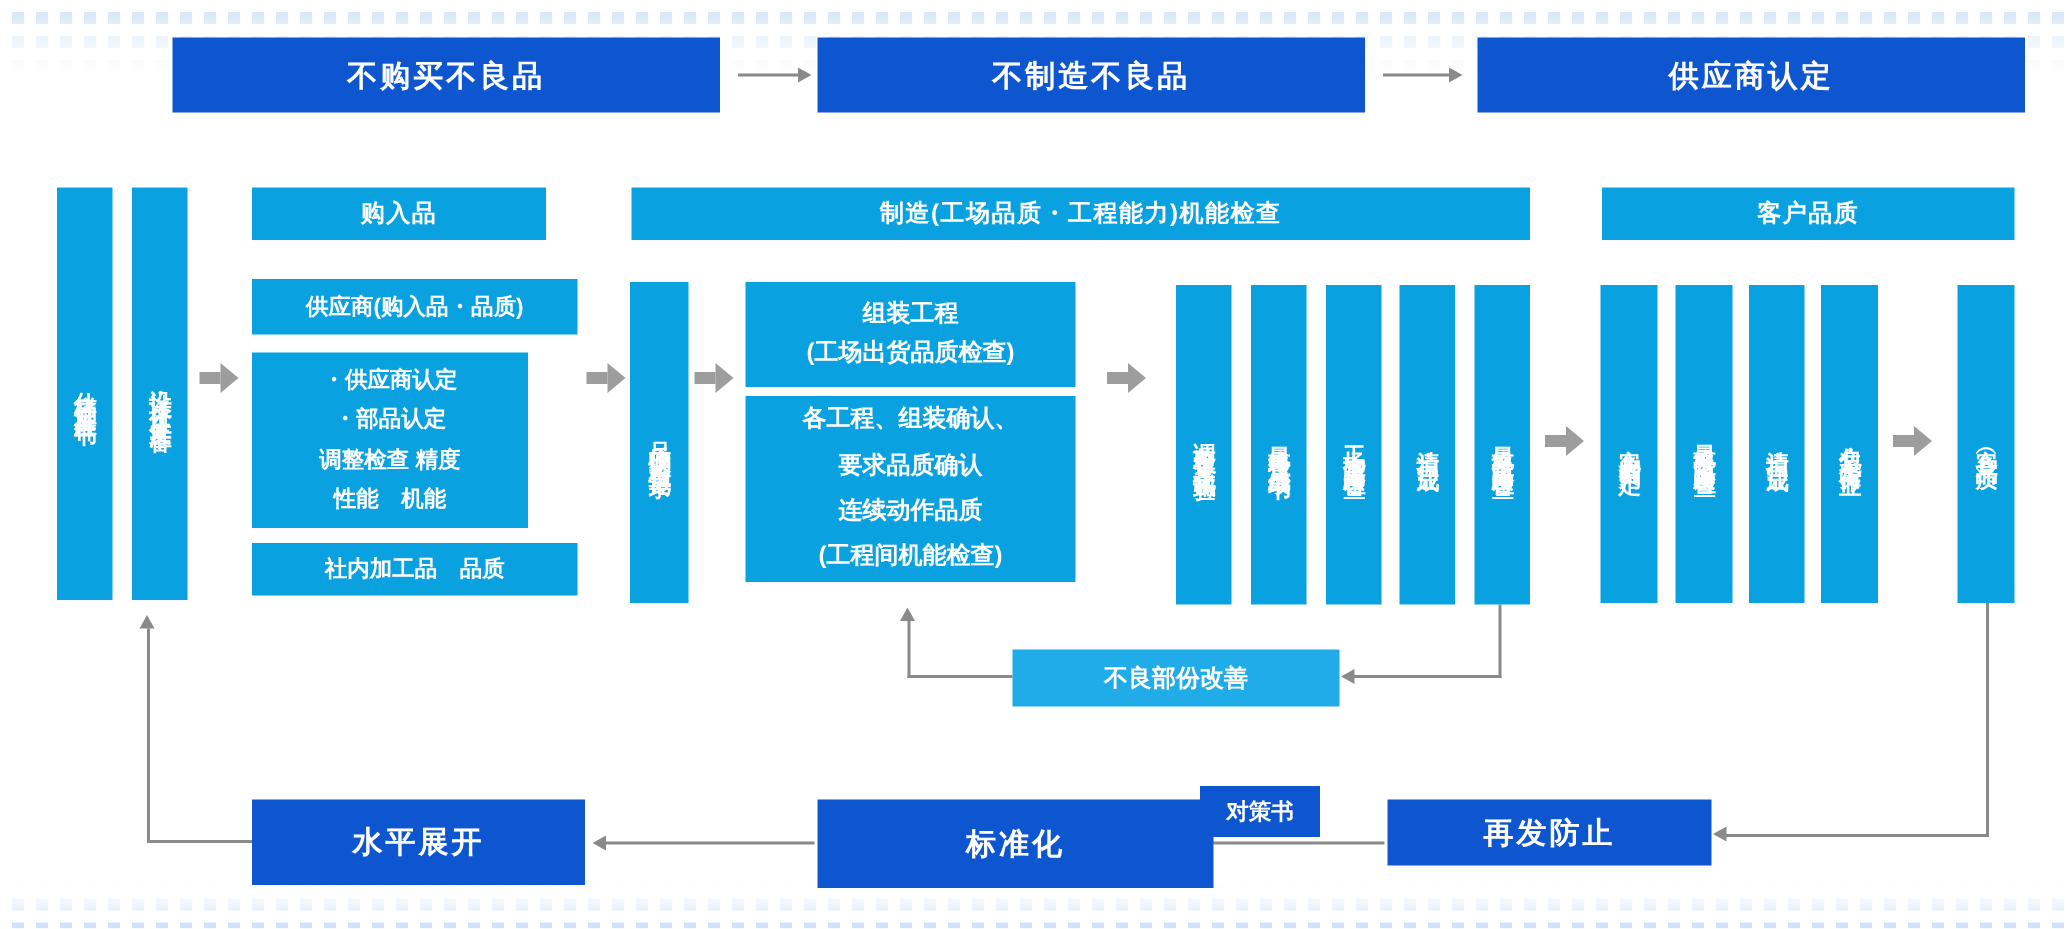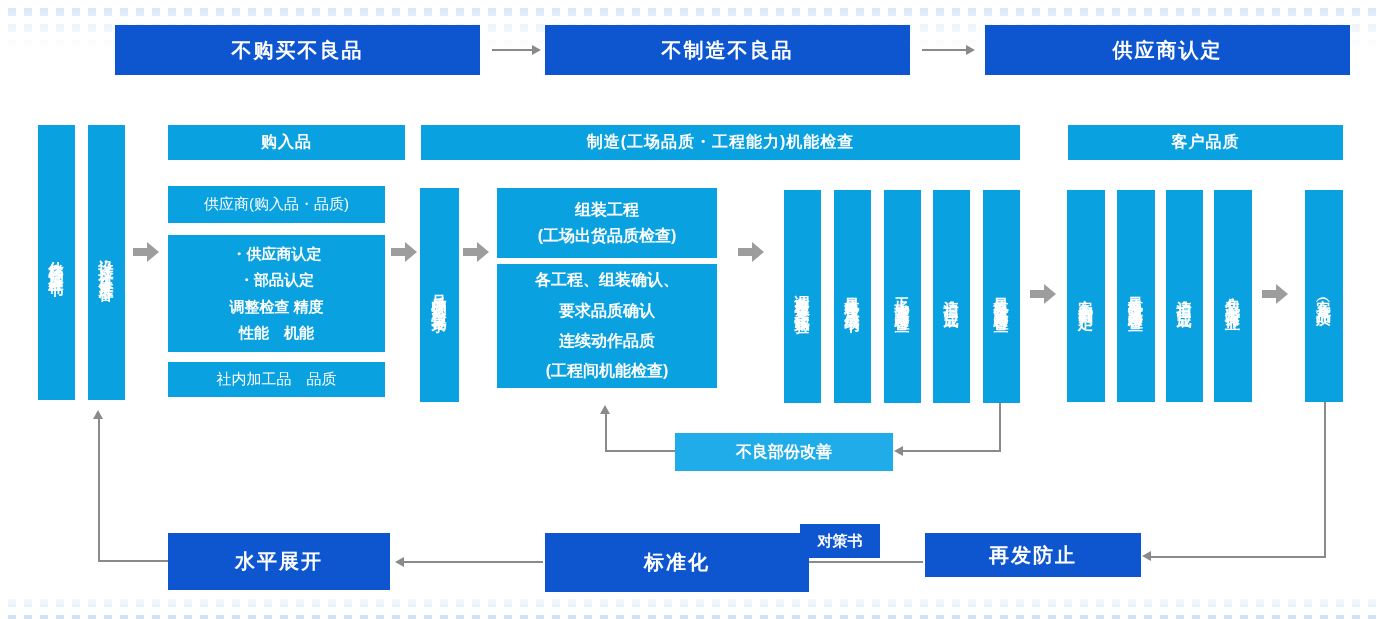--- a/index.html
+++ b/index.html
@@ -18,21 +18,21 @@
     background-image:
       linear-gradient(to top, rgba(255,255,255,0) 10%, rgba(255,255,255,.65) 55%, #ffffff 96%),
       conic-gradient(from 90deg at 8px 8px, #cfe2f7 0 90deg, transparent 0);}
   .box{position:absolute;display:flex;align-items:center;justify-content:center;
     color:#fff;text-align:center;box-sizing:border-box;z-index:2;}
   .dark{background:var(--dark);}
   .light{background:var(--light);}
   .improve{background:var(--improve);font-weight:700;font-size:16px;}
   .big{font-size:20px;font-weight:700;letter-spacing:2px;}
   .hdr{font-size:16px;font-weight:700;letter-spacing:1px;}
-  .txt{font-size:15px;font-weight:400;}
+  .txt{font-size:15px;font-weight:700;}
   .vbox{writing-mode:vertical-rl;font-size:15px;font-weight:700;letter-spacing:3px;line-height:1;}
   .multi{flex-direction:column;font-size:15px;font-weight:700;line-height:1.75;}
   .multi2{flex-direction:column;font-size:16px;font-weight:700;line-height:1.9;}
   
   .tarrow{position:absolute;height:2px;background:var(--gray);z-index:1;}
   .tarrow.r::after{content:"";position:absolute;right:-7px;top:-4px;border-left:9px solid var(--gray);
     border-top:5px solid transparent;border-bottom:5px solid transparent;}
   .tarrow.l::after{content:"";position:absolute;left:-7px;top:-4px;border-right:9px solid var(--gray);
     border-top:5px solid transparent;border-bottom:5px solid transparent;}
   
@@ -59,23 +59,23 @@
   <div class="box dark big" style="left:115px;top:25px;width:365px;height:50px">不购买不良品</div>
   <div class="tarrow r" style="left:492px;top:49px;width:42px"></div>
   <div class="box dark big" style="left:545px;top:25px;width:365px;height:50px">不制造不良品</div>
   <div class="tarrow r" style="left:922px;top:49px;width:46px"></div>
   <div class="box dark big" style="left:985px;top:25px;width:365px;height:50px">供应商认定</div>
 
   <div class="box light vbox" style="left:38px;top:125px;width:37px;height:275px">仕样确定（仕样书）</div>
   <div class="box light vbox" style="left:88px;top:125px;width:37px;height:275px">设计・评价・生产准备</div>
   <div class="farrow" style="left:133px;top:242px"></div>
 
-  <div class="box light hdr" style="left:168px;top:125px;width:237px;height:35px">购入品</div>
+  <div class="box light hdr" style="left:168px;top:125px;width:196px;height:35px">购入品</div>
   <div class="box light txt" style="left:168px;top:186px;width:217px;height:37px">供应商(购入品・品质)</div>
-  <div class="box light multi" style="left:168px;top:235px;width:217px;height:117px">
+  <div class="box light multi" style="left:168px;top:235px;width:184px;height:117px">
     <span>・供应商认定</span>
     <span>・部品认定</span>
     <span>调整检查 精度</span>
     <span>性能　机能</span>
   </div>
   <div class="box light txt" style="left:168px;top:362px;width:217px;height:35px">社内加工品　品质</div>
   <div class="farrow" style="left:391px;top:242px"></div>
 
   <div class="box light vbox" style="left:420px;top:188px;width:39px;height:214px">品质确认・检查记录</div>
   <div class="farrow" style="left:463px;top:242px"></div>

